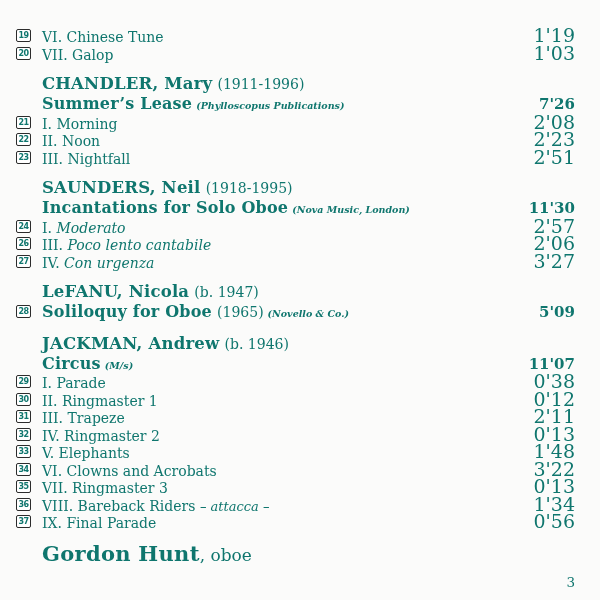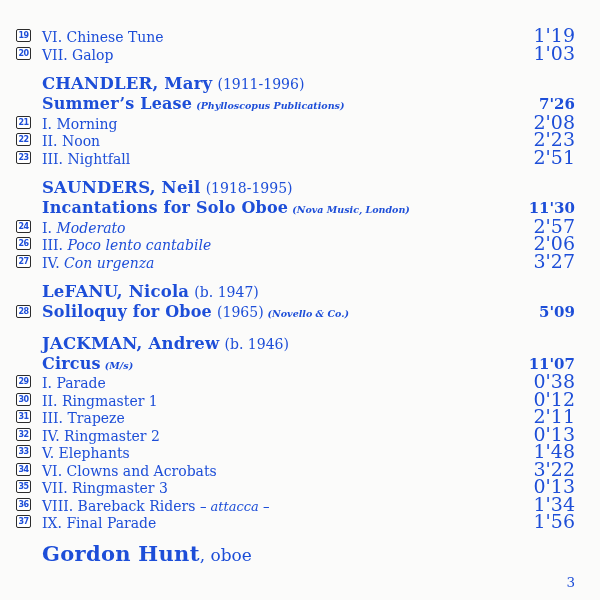--- a/index.html
+++ b/index.html
@@ -1,19 +1,19 @@
 <!DOCTYPE html>
 <html><head>
 <meta charset="utf-8">
 <style>
   html,body{margin:0;padding:0;background:#e9e9e9;}
   .page{
     width:600px;height:600px;background:#fbfbfa;position:relative;
     box-sizing:border-box;padding:27px 25px 0 16px;
-    font-family:"DejaVu Serif","DejaVu Sans",serif;color:#1d4ed8;
+    font-family:"DejaVu Serif","DejaVu Sans",serif;color:#0f766e;
     overflow:hidden;
   }
   .section{margin:0;}
   .section + .section{margin-top:11px;}
   .row{display:flex;align-items:baseline;}
   .track-row{height:17.5px;line-height:17.5px;}
   .composer-row{height:21px;line-height:21px;}
   .work-row{height:19.5px;line-height:19.5px;}
   .box{
     flex:none;align-self:center;width:15px;height:13px;box-sizing:border-box;
@@ -205,21 +205,21 @@
           <span>36</span>
         </span>
       <span class="title"><span>VIII.</span> <span>Bareback Riders</span> <span class="sfx">– attacca –</span></span>
       <span class="dur">1'34</span>
     </div>
     <div class="row track-row">
       <span class="box">
           <span>37</span>
         </span>
       <span class="title"><span>IX.</span> <span>Final Parade</span></span>
-      <span class="dur">1'56</span>
+      <span class="dur">0'56</span>
     </div>
   </div>
 
   <div class="performer"><span class="pname">Gordon Hunt</span><span class="prole">, oboe</span></div>
 
   <div class="pageno">3</div>
 
 </div>
 
 </body></html>

